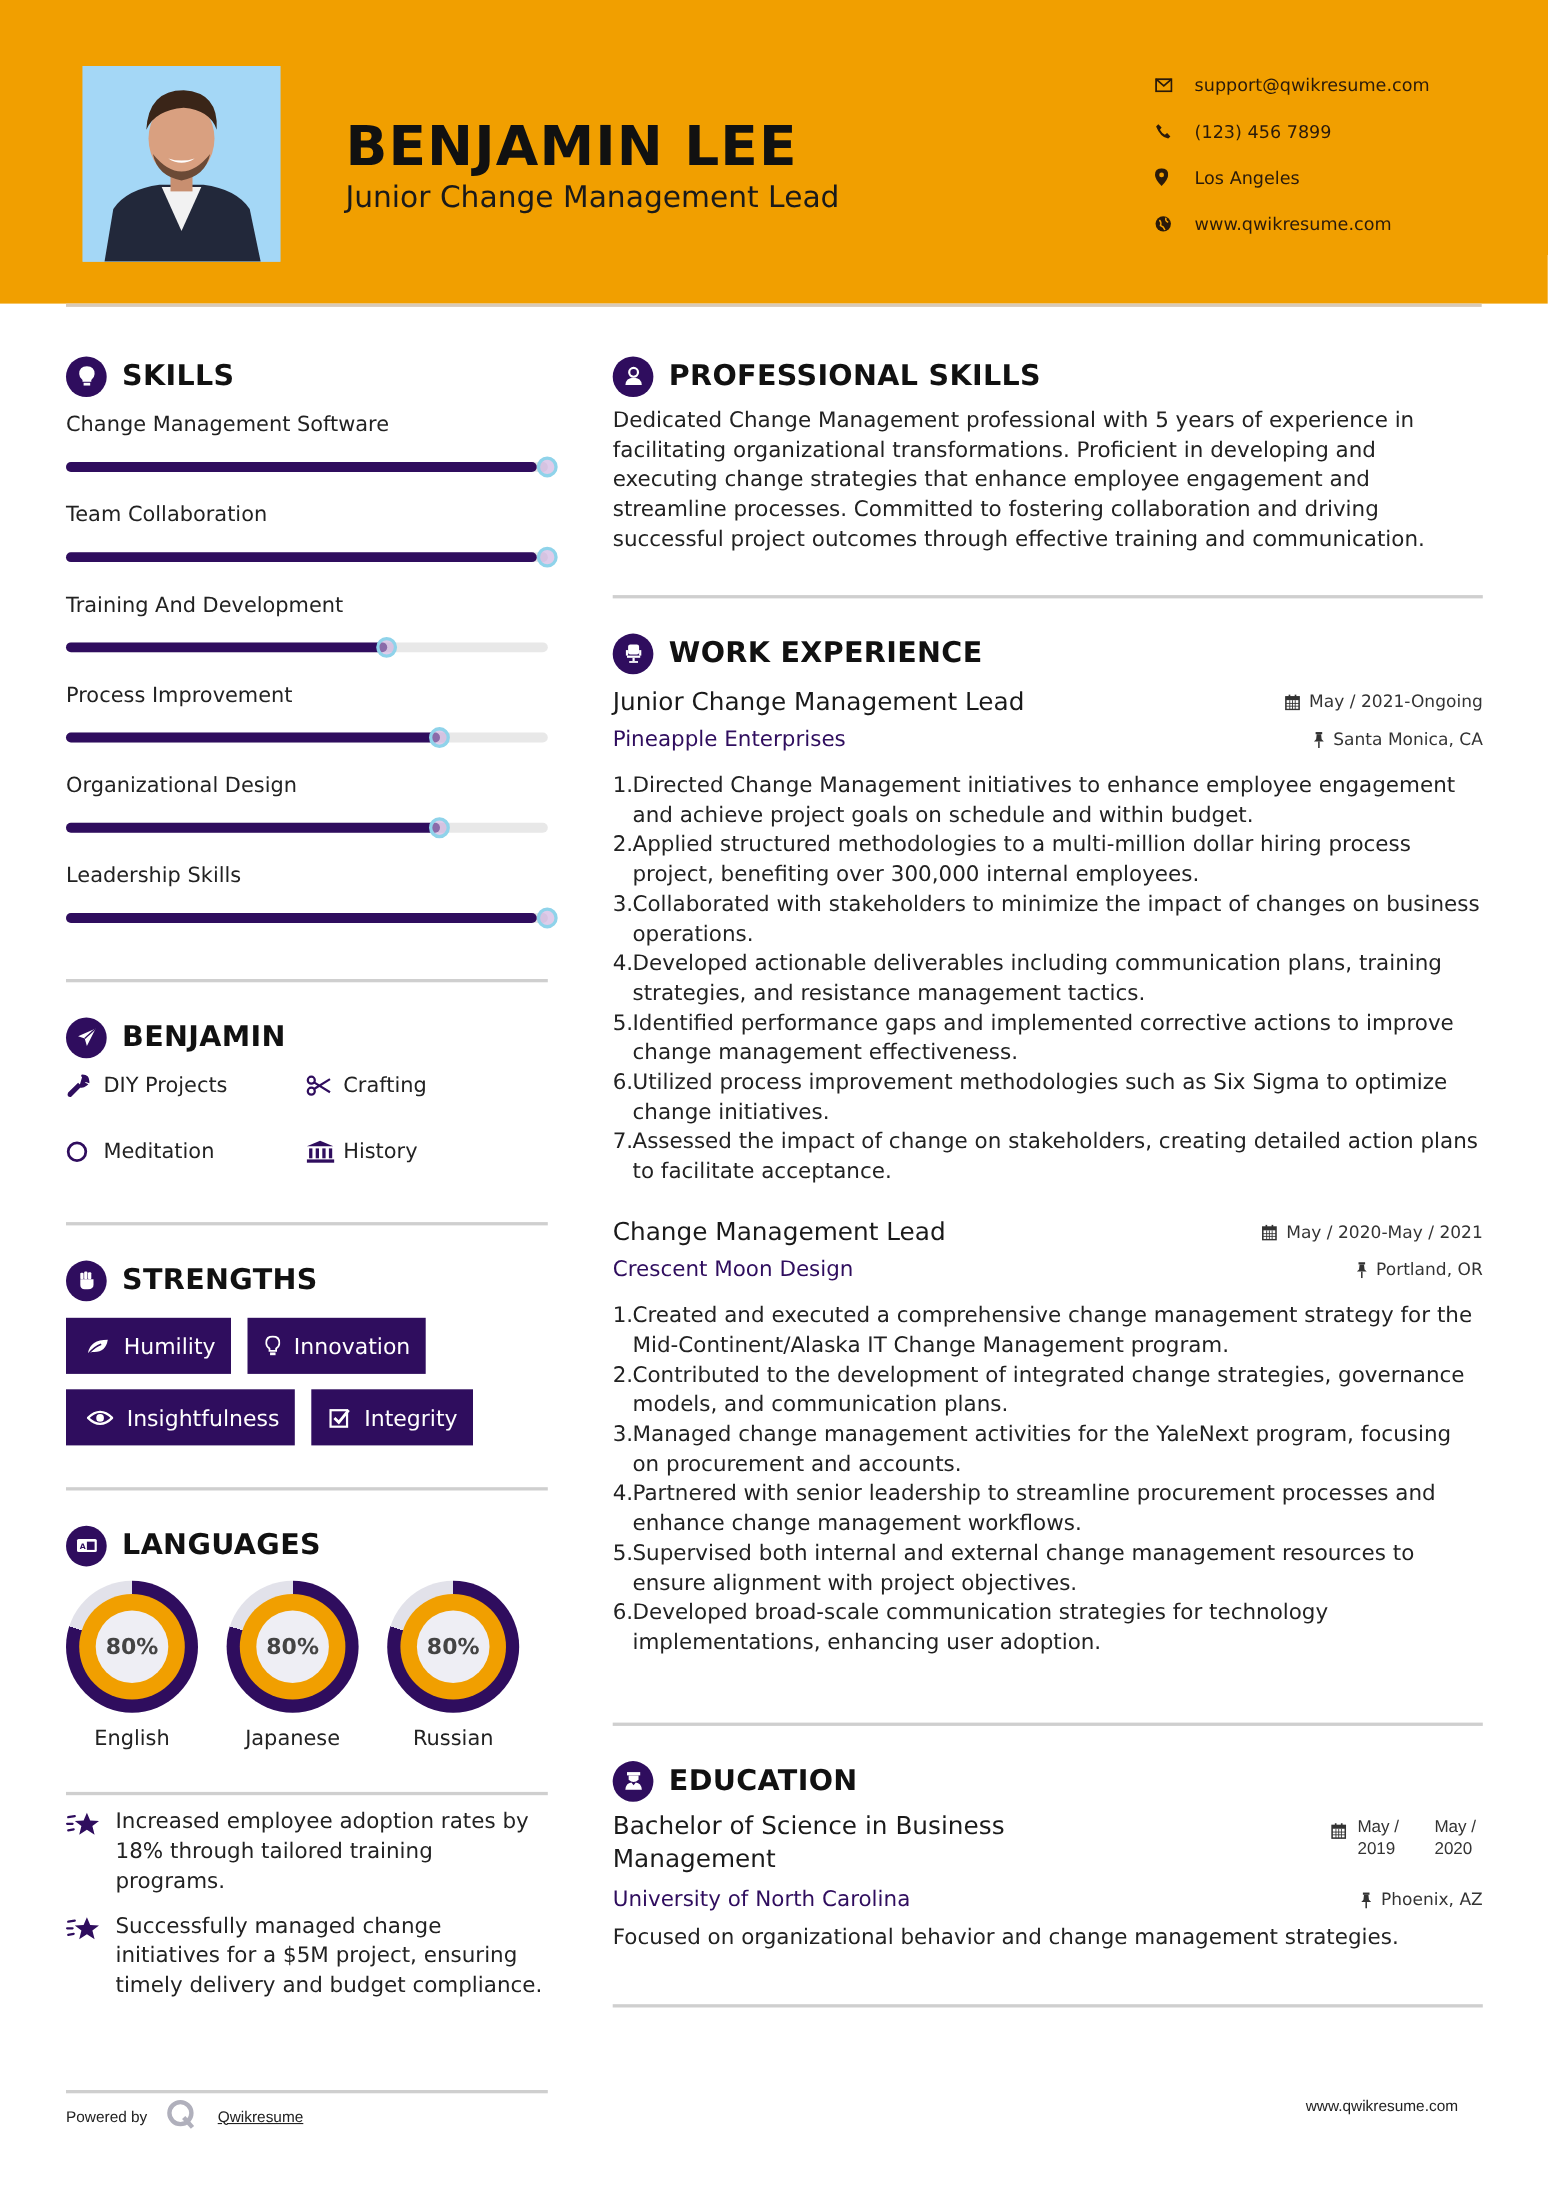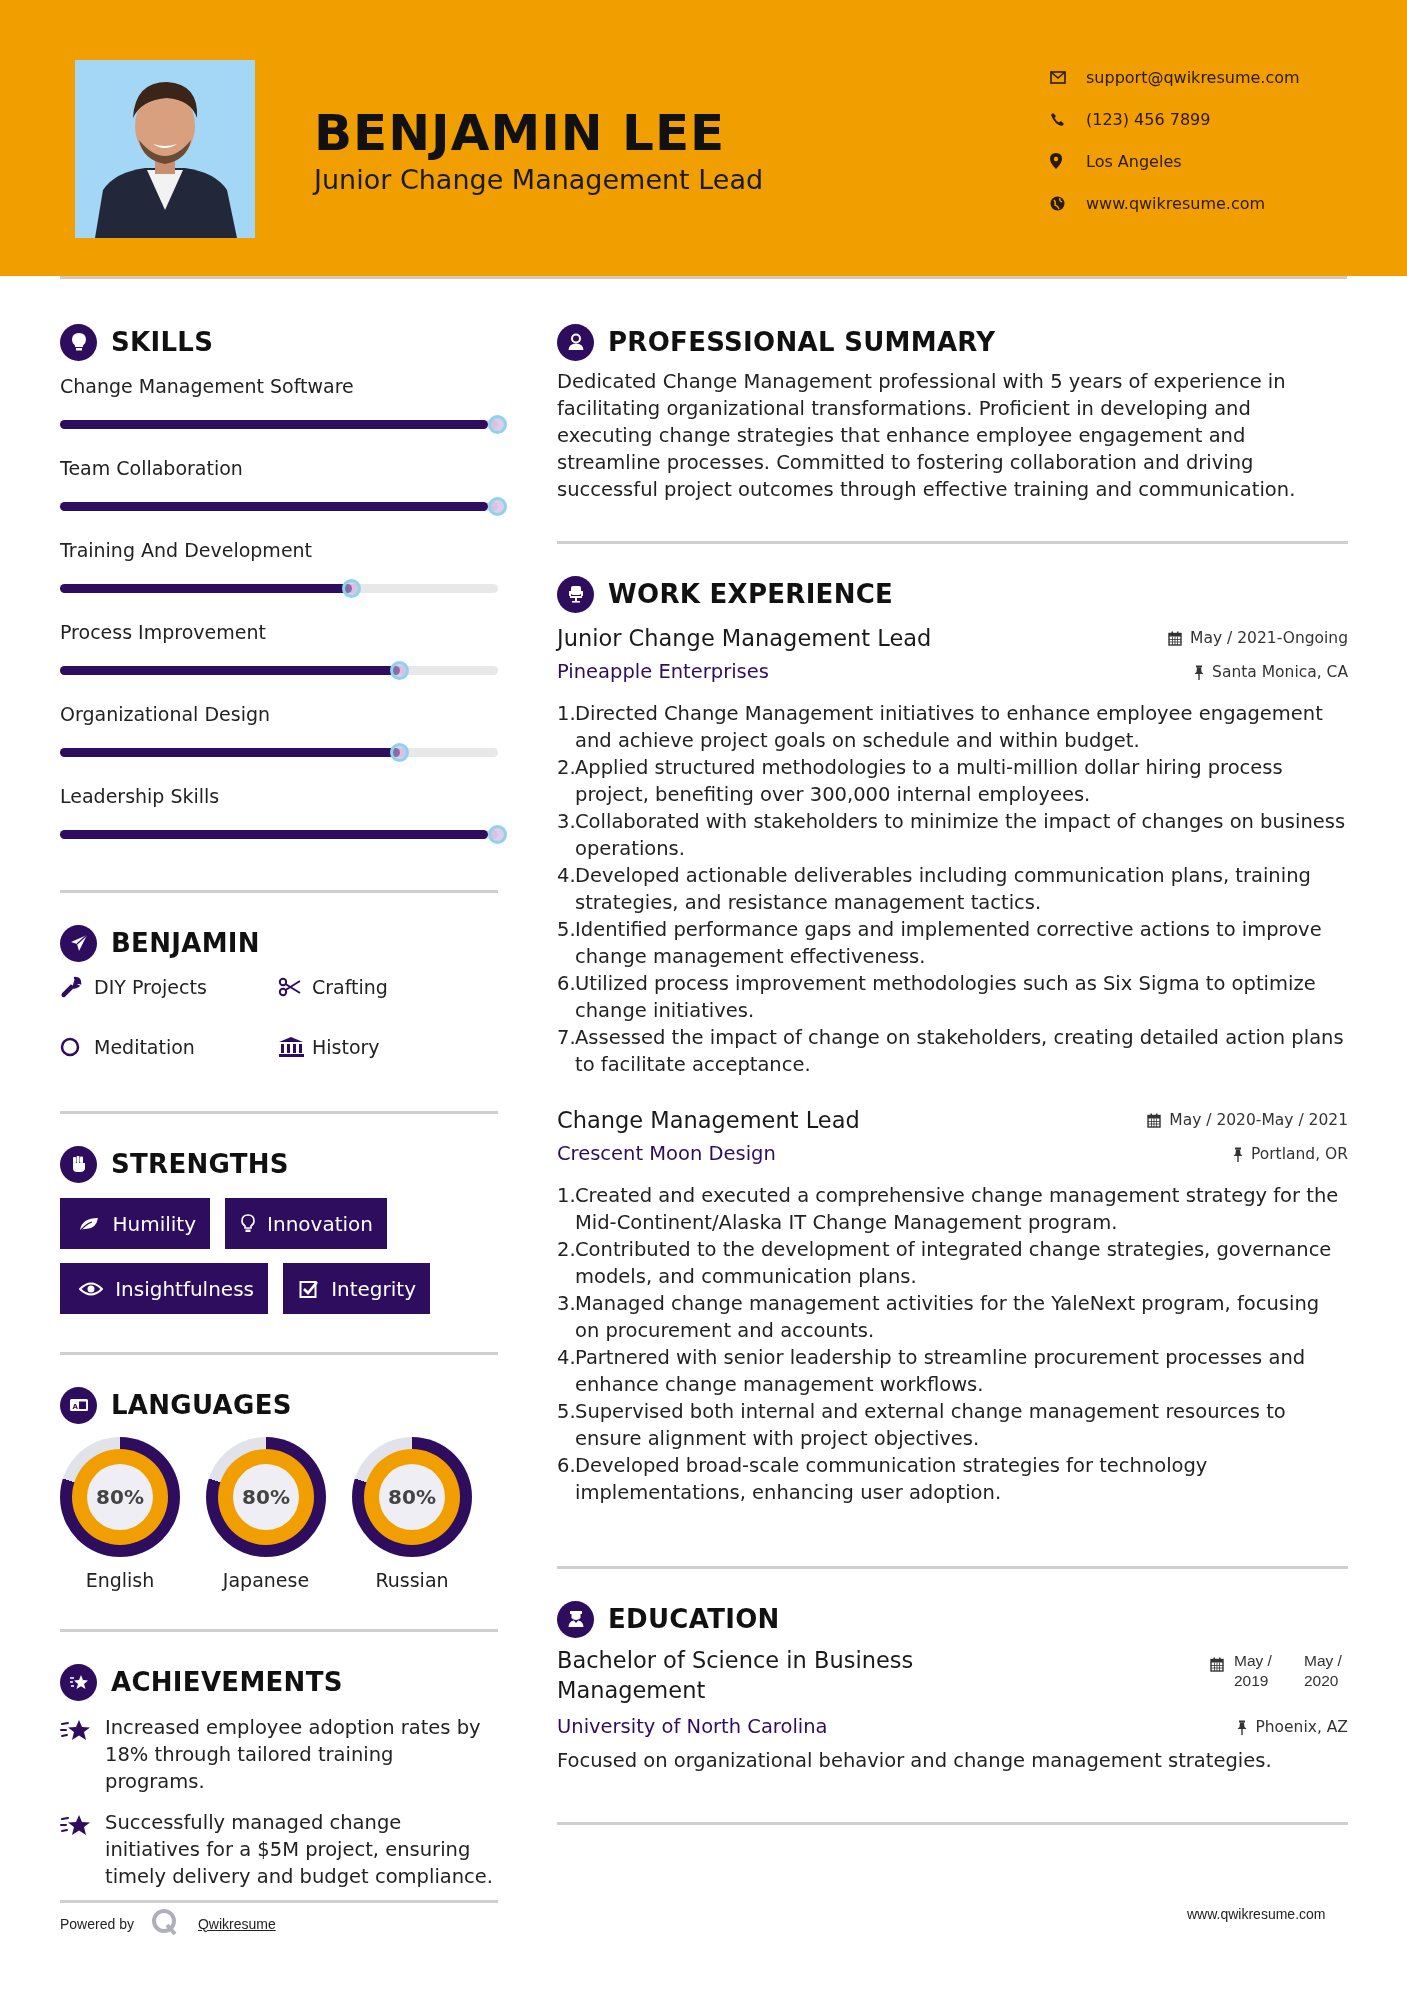--- a/index.html
+++ b/index.html
@@ -330,29 +330,20 @@
       <div class="donut" style="background: conic-gradient(#2f0d5e 0 288deg, #e2e2ea 288deg 360deg);">
         <div class="inner-ring"></div>
         <div class="core">80%</div>
       </div>
       <div class="lang-name">Russian</div>
     </div>
   </div>
 
   <div class="divider" style="margin-top:38px"></div>
 
-  <div class="sec-head" style="margin-top:28px">
-    <span class="sec-icon">
-      <svg viewBox="0 0 22 22">
-          <path d="M13 4 L15 9 L20 9.5 L16 13 L17.5 18 L13 15.2 L8.5 18 L10 13 L6 9.5 L11 9 Z" fill="#fff"></path>
-          <path d="M2 7 L6 7 M2 11 L5 11 M3 15 L6 15" stroke="#fff" stroke-width="1.5"></path>
-        </svg>
-    </span>
-    <span class="sec-title">ACHIEVEMENTS</span>
-  </div>
   <div class="ach">
     <span class="ico">
       <svg width="32" height="24" viewBox="0 0 32 24">
           <path d="M19 2 L22 9 L30 9.5 L24 14 L26 22 L19 17.5 L12 22 L14 14 L8 9.5 L16 9 Z" fill="#2f0d5e"></path>
           <path d="M2 6 L8 5 M1 12 L6 12 M2 18 L7 17" stroke="#2f0d5e" stroke-width="2" stroke-linecap="round"></path>
         </svg>
     </span>
     <div class="ach-text">Increased employee adoption rates by 18% through tailored training programs.</div>
   </div>
   <div class="ach" style="margin-top:14px">
@@ -383,21 +374,21 @@
 
 <div class="right">
 
   <div class="sec-head">
     <span class="sec-icon">
       <svg viewBox="0 0 22 22">
           <circle cx="11" cy="7.5" r="4" fill="none" stroke="#fff" stroke-width="2"></circle>
           <path d="M3.5 19 Q4 12.5 11 12.5 Q18 12.5 18.5 19 Z" fill="#fff"></path>
         </svg>
     </span>
-    <span class="sec-title">PROFESSIONAL SUMMARY</span>
+    <span class="sec-title">PROFESSIONAL SKILLS</span>
   </div>
   <p class="summary">Dedicated Change Management professional with 5 years of experience in facilitating organizational transformations. Proficient in developing and executing change strategies that enhance employee engagement and streamline processes. Committed to fostering collaboration and driving successful project outcomes through effective training and communication.</p>
 
   <div class="divider" style="margin-top:38px"></div>
 
   <div class="sec-head" style="margin-top:28px">
     <span class="sec-icon">
       <svg viewBox="0 0 22 22">
           <rect x="6" y="3" width="10" height="9" rx="2" fill="#fff"></rect>
           <rect x="4" y="8" width="2" height="5" fill="#fff"></rect>

